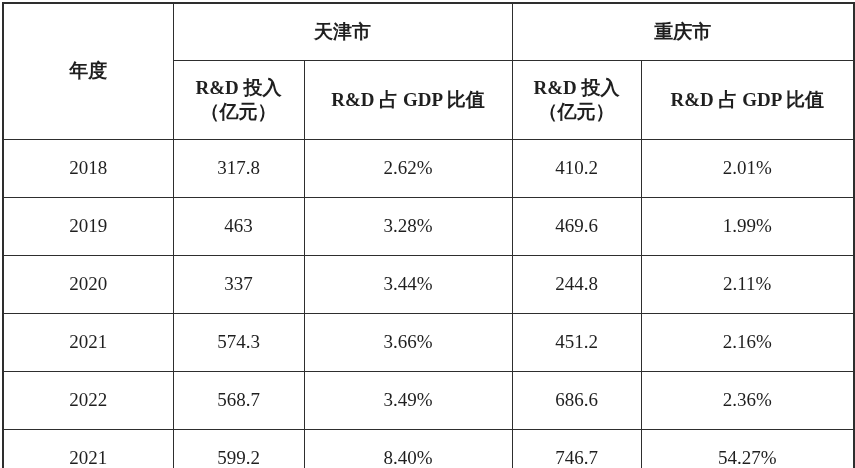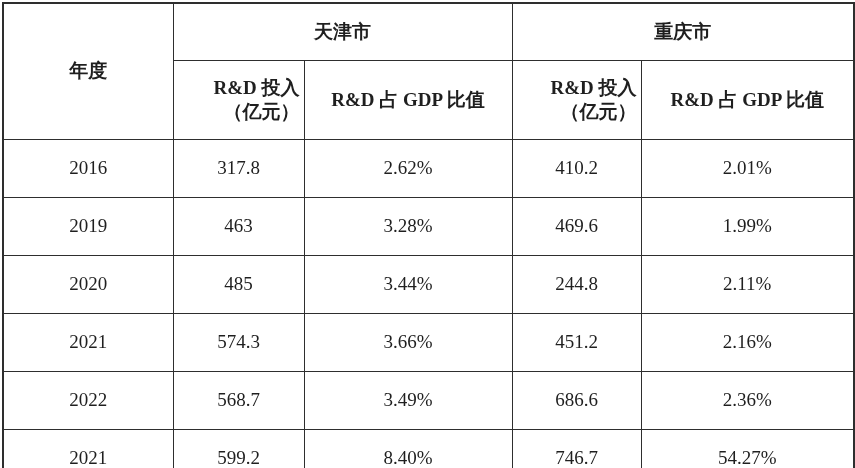--- a/index.html
+++ b/index.html
@@ -33,21 +33,21 @@
     border: 2px solid #2e2e2e;
   }
   td.hdr {
     font-weight: bold;
     font-size: 20px;
   }
   td.hdr-sub {
     font-weight: bold;
     font-size: 19px;
   }
-  .two-line span { display: block; line-height: 1.25; text-align: right; }
+  .two-line span { display: block; line-height: 1.25; }
   tr.hrow1 { height: 57px; }
   tr.hrow2 { height: 57px; }
   tr.drow  { height: 58px; }
 </style>
 </head>
 <body>
 
 <table class="rd-table">
   <colgroup>
     <col style="width:170px">
@@ -69,36 +69,36 @@
       </td>
       <td class="hdr-sub">R&amp;D 占 GDP 比值</td>
       <td class="hdr two-line">
         <span>R&amp;D 投入</span>
         <span>（亿元）</span>
       </td>
       <td class="hdr-sub">R&amp;D 占 GDP 比值</td>
     </tr>
 
     <tr class="drow">
-      <td>2016</td>
+      <td>2018</td>
       <td>317.8</td>
       <td>2.62%</td>
       <td>410.2</td>
       <td>2.01%</td>
     </tr>
     <tr class="drow">
       <td>2019</td>
       <td>463</td>
       <td>3.28%</td>
       <td>469.6</td>
       <td>1.99%</td>
     </tr>
     <tr class="drow">
       <td>2020</td>
-      <td>485</td>
+      <td>337</td>
       <td>3.44%</td>
       <td>244.8</td>
       <td>2.11%</td>
     </tr>
     <tr class="drow">
       <td>2021</td>
       <td>574.3</td>
       <td>3.66%</td>
       <td>451.2</td>
       <td>2.16%</td>

